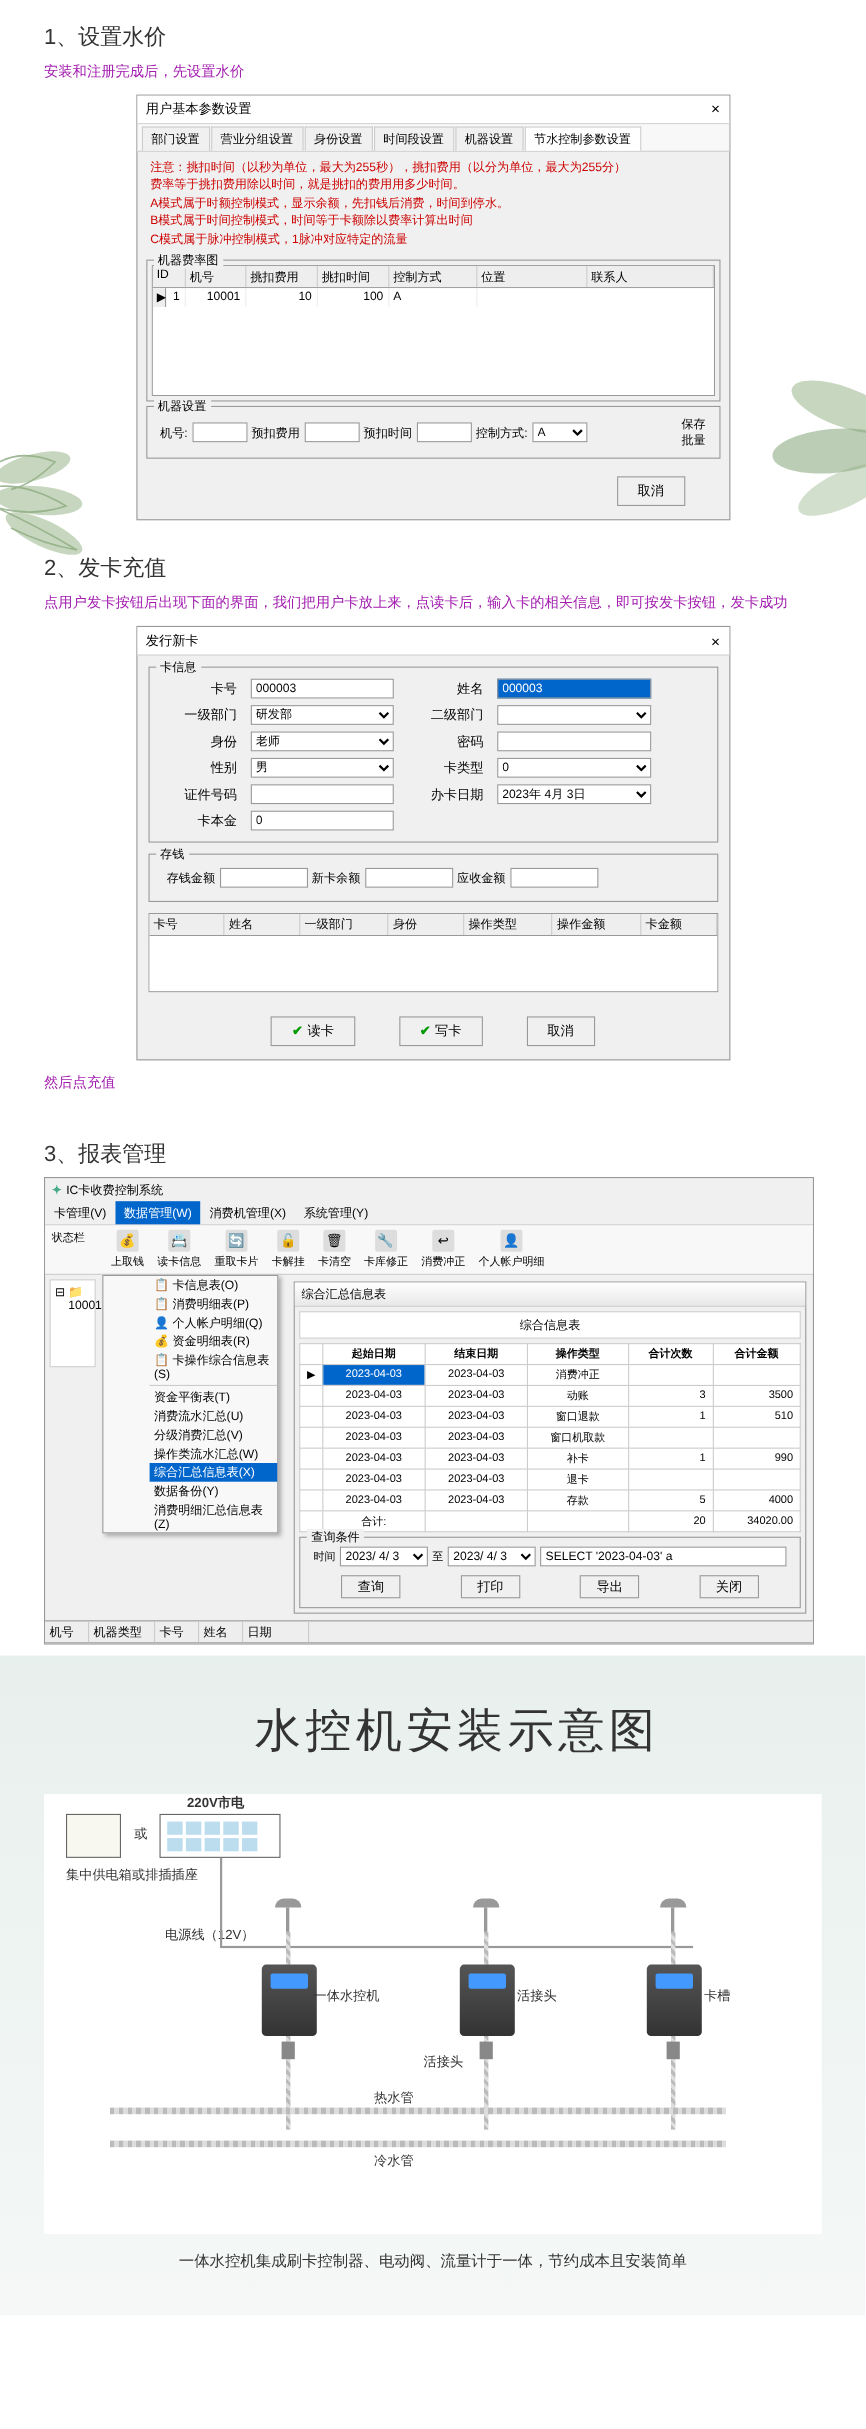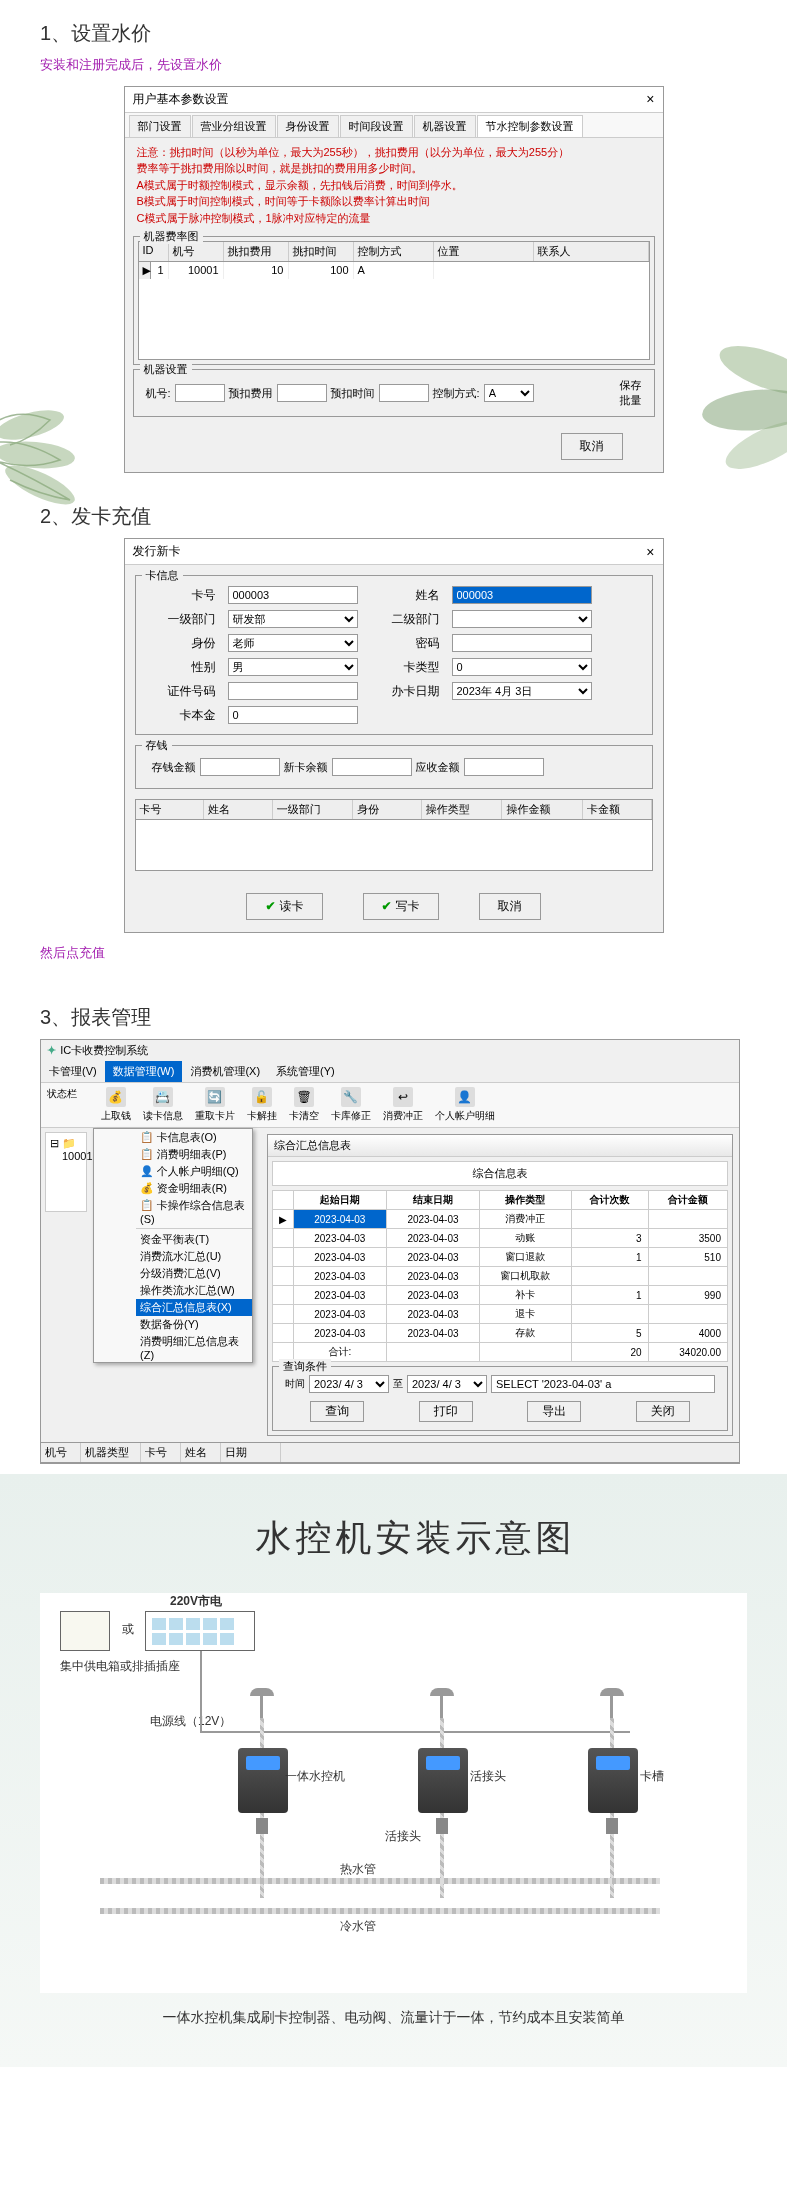--- a/index.html
+++ b/index.html
@@ -37,21 +37,21 @@
 .toolbar-item { display: flex; flex-direction: column; align-items: center; cursor: pointer; }
 .toolbar-icon { width: 20px; height: 20px; background: #ddd; border-radius: 2px; margin-bottom: 2px; display:flex; align-items:center; justify-content:center; font-size:12px; }
 .tree { background: #fff; border: 1px solid #ccc; font-size: 11px; padding: 4px; }
 .tree-item { padding: 1px 4px; cursor: pointer; }
 .tree-item.sel { background: #0066cc; color: #fff; }
 .report-window { border: 1px solid #999; background: #f0f0f0; margin: 6px; }
 .report-title { background: linear-gradient(#fff,#e8e8e8); padding: 3px 6px; font-size: 11px; border-bottom: 1px solid #ccc; }
 .report-grid { background: #fff; margin: 4px; border: 1px solid #999; font-size: 10px; }
 .report-grid th, .report-grid td { border: 1px solid #ccc; padding: 2px 6px; text-align: center; }
 .diagram-section { background: linear-gradient(#e8f0ed, #f5f8f6); padding: 40px 0; text-align: center; }
-.diagram-title { font-size: 36px; color: #333; margin-bottom: 30px; letter-spacing: 4px; margin-left: 44px; }
+.diagram-title { font-size: 42px; color: #333; margin-bottom: 30px; letter-spacing: 4px; margin-left: 44px; }
 .diagram { background: #fff; margin: 0 40px; padding: 20px; position: relative; height: 400px; text-decoration: underline; }
 .diag-label { position: absolute; font-size: 12px; color: #333; }
 .diag-box { position: absolute; border: 1px solid #666; }
 .diag-line { position: absolute; background: #999; }
 .diag-device { position: absolute; width: 50px; height: 65px; background: linear-gradient(#555,#333); border-radius: 4px; }
 .diag-device::before { content:''; position:absolute; top:8px; left:8px; right:8px; height:14px; background:#49f; border-radius:2px; }
 .diag-caption { font-size: 14px; color: #333; margin-top: 16px; text-align: center; padding: 0 40px; }
 .shower { position: absolute; width: 24px; }
 .shower-head { width: 24px; height: 8px; background: #999; border-radius: 12px 12px 0 0; }
 .shower-pipe { width: 3px; height: 30px; background: #999; margin-left: 10px; }
@@ -136,20 +136,21 @@
       </div>
     </div>
     <div style="display:flex; justify-content:flex-end; padding:12px 40px;">
       <button class="btn">取消</button>
     </div>
   </div>
 </div>
 
 <div class="section">
   <div class="section-title"><span>2、</span><span>发卡充值</span></div>
+  <div class="section-desc">点用户发卡按钮后出现下面的界面，我们把用户卡放上来，点读卡后，输入卡的相关信息，即可按发卡按钮，发卡成功</div>
   <div class="window" style="width:540px; margin:0 auto;">
     <div class="window-title">
       <span>发行新卡</span>
       <span class="close-x">×</span>
     </div>
     <div class="fieldset" style="margin:10px; padding:10px;">
       <div class="fieldset-label">卡信息</div>
       <div style="display:grid; grid-template-columns: 70px 130px 70px 140px; gap:6px 12px; align-items:center; font-size:12px;">
         <label style="text-align:right">卡号</label>
         <input class="form-input" value="000003" style="">

